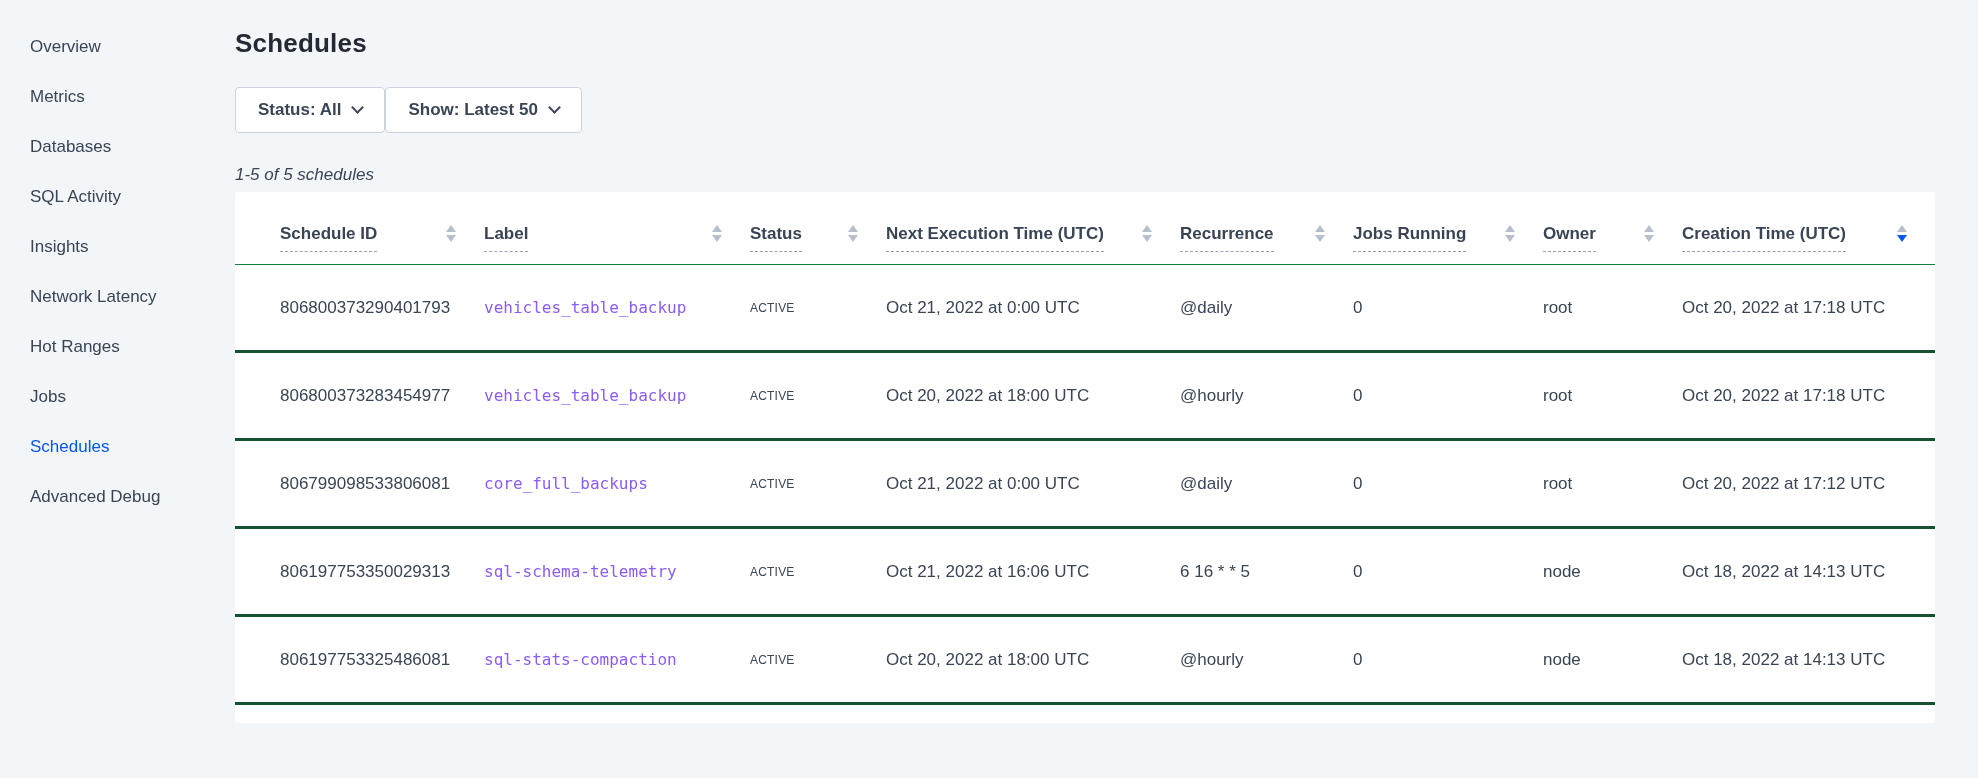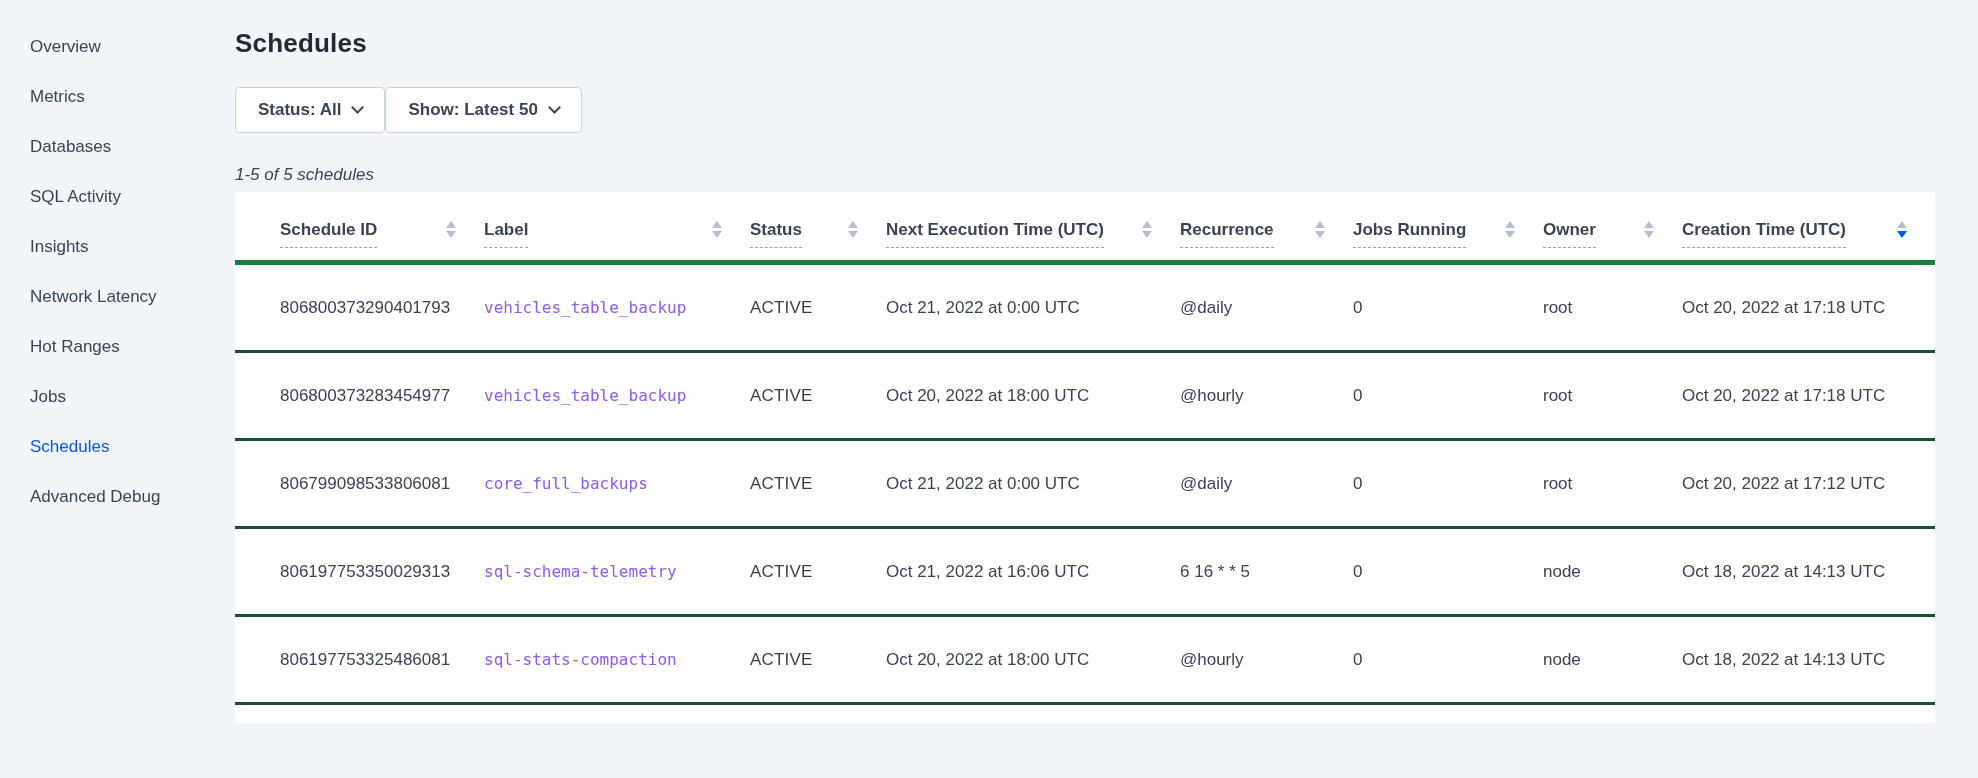--- a/index.html
+++ b/index.html
@@ -23,36 +23,36 @@
               font-family:inherit; font-size:17px; font-weight:700; color:#394455; cursor:pointer; }
   .chevron { display:inline-block; width:9px; height:9px; border-right:2.4px solid #394455;
              border-bottom:2.4px solid #394455; transform:rotate(45deg); margin-top:-5px; }
 
   .results-count { margin-top:32px; font-size:17px; color:#394455;font-style:italic; }
 
   
   .table-panel { margin-top:7px; background:#fff; border-radius:3px; padding-bottom:18px; width:1700px; }
   .grid-row { display:grid; grid-template-columns:204px 266px 136px 294px 173px 190px 139px 1fr;
               padding-left:45px; }
-  .thead { height:73px; border-bottom:5px solid #15803d; }
+  .thead { height:73px; border-bottom:1px solid #15803d; }
   .th { display:flex; align-items:flex-end; justify-content:space-between;
         padding:0 28px 12px 0; cursor:pointer; }
   .th-label { font-size:17px; font-weight:700; color:#394455; padding-bottom:7px;
               border-bottom:1px dashed #97a1b3; white-space:nowrap; }
   .sort-icon { display:flex; flex-direction:column; align-items:center; gap:3px; margin-bottom:10px; }
   .tri-up { width:0; height:0; border-left:5px solid transparent; border-right:5px solid transparent;
             border-bottom:7px solid #b7bfce; }
   .tri-down { width:0; height:0; border-left:5px solid transparent; border-right:5px solid transparent;
               border-top:7px solid #b7bfce; }
   .sort-icon.desc .tri-down { border-top-color:#0457ee; }
 
   .tr { height:88px; align-items:center; border-bottom:3px solid #14532d; }
   .td { font-size:17px; color:#394455; padding-right:20px; white-space:nowrap; }
   .td.mono { font-family:"DejaVu Sans Mono", monospace; font-size:16px; font-weight:400; color:#8b5cf6; }
-  .td.status { font-size:17px; letter-spacing:.2px; }
+  .td.status { font-size:12px; letter-spacing:.2px; }
 </style>
 </head>
 <body>
 
 <div class="app">
 
   <nav class="sidebar">
 
       <a class="nav-item">
         <span>Overview</span>

